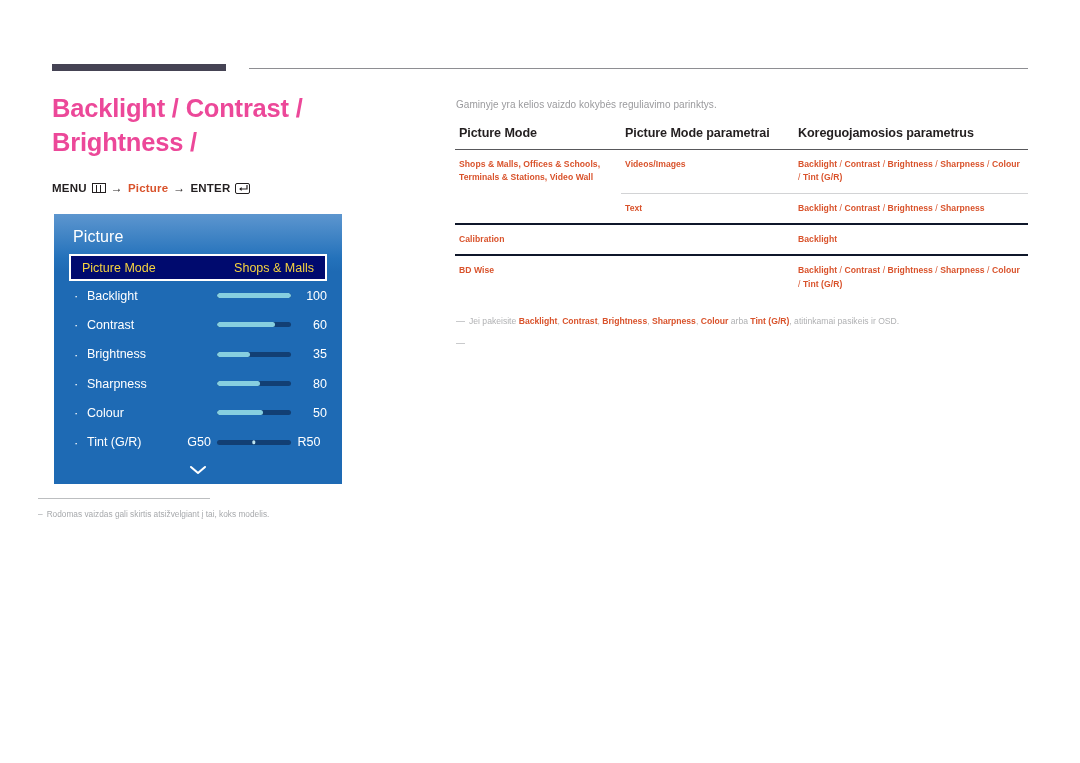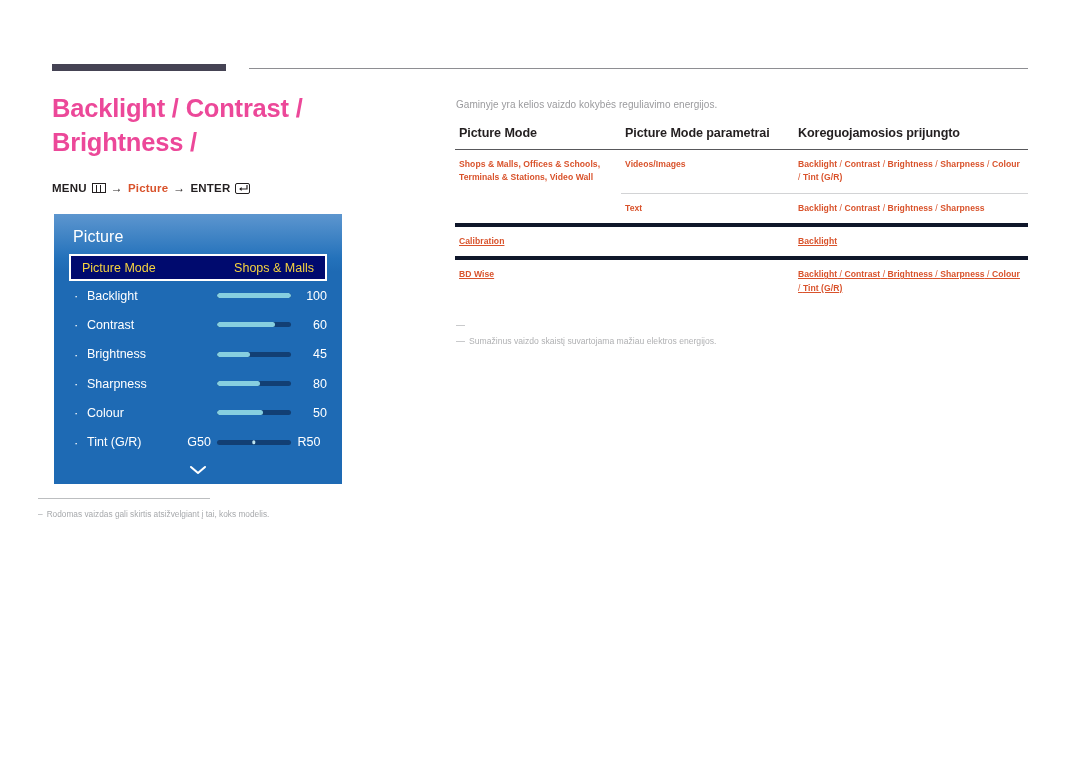--- a/index.html
+++ b/index.html
@@ -259,21 +259,21 @@
   table.spec td {
     font-size: 8.6px;
     font-weight: bold;
     color: #d9532c;
     padding: 8px 8px 8px 4px;
     vertical-align: top;
     line-height: 1.55;
     letter-spacing: 0.05px;
   }
   td.sep-top { border-top: 1px solid #d2d3d5; }
-  tr.row-divider > td { border-top: 4px solid #0f172a; text-decoration: underline; }
+  tr.row-divider > td { border-top: 2px solid #0f172a; }
   .nowrap-cell { white-space: normal; margin-left: 13px; }
   .sl { color: #d9532c; font-weight: normal; }
 
   
   .notes {
     margin-top: 16px;
     margin-left: 1px;
   }
   .note {
     font-size: 8.6px;
@@ -354,21 +354,21 @@
     </div>
 
     <div class="osd-row">
       <span class="osd-bullet">·</span>
       <span class="osd-label">Brightness</span>
       <span class="osd-slider-wrap">
         <span class="slider">
             <span id="fill2" style="width: 45%;"></span>
           </span>
       </span>
-      <span class="osd-value">45</span>
+      <span class="osd-value">35</span>
     </div>
 
     <div class="osd-row">
       <span class="osd-bullet">·</span>
       <span class="osd-label">Sharpness</span>
       <span class="osd-slider-wrap">
         <span class="slider">
             <span id="fill3" style="width: 58%;"></span>
           </span>
       </span>
@@ -403,33 +403,33 @@
     </div>
   </div>
 </div>
 
 <div class="left-caption">
   <div class="cap-rule"></div>
   <span class="dash">–</span><span>Rodomas vaizdas gali skirtis atsižvelgiant į tai, koks modelis.</span>
 </div>
 
 <div class="right-col">
-  <p class="intro">Gaminyje yra kelios vaizdo kokybės reguliavimo energijos.</p>
+  <p class="intro">Gaminyje yra kelios vaizdo kokybės reguliavimo parinktys.</p>
 
   <table class="spec">
     <colgroup>
         <col class="c1">
         <col class="c2">
         <col class="c3">
       </colgroup>
     <thead>
       <tr>
         <th>Picture Mode</th>
         <th>Picture Mode parametrai</th>
-        <th>Koreguojamosios prijungto</th>
+        <th>Koreguojamosios parametrus</th>
       </tr>
     </thead>
     <tbody>
       <tr>
         <td rowspan="2" class="nowrap-cell">Shops &amp; Malls, Offices &amp; Schools, Terminals &amp; Stations, Video Wall</td>
         <td>Videos/Images</td>
         <td><span>Backlight</span><span class="sl"> / </span><span>Contrast</span><span class="sl"> / </span><span>Brightness</span><span class="sl"> / </span><span>Sharpness</span><span class="sl"> / </span><span>Colour</span><span class="sl"> / </span><span>Tint (G/R)</span></td>
       </tr>
       <tr>
         <td class="sep-top">Text</td>
@@ -444,19 +444,19 @@
         <td>BD Wise</td>
         <td></td>
         <td><span>Backlight</span><span class="sl"> / </span><span>Contrast</span><span class="sl"> / </span><span>Brightness</span><span class="sl"> / </span><span>Sharpness</span><span class="sl"> / </span><span>Colour</span><span class="sl"> / </span><span>Tint (G/R)</span></td>
       </tr>
     </tbody>
   </table>
 
   <div class="notes">
     <div class="note">
       <span class="ndash"></span>
+      <span class="note-body">Jei pakeisite <b>Backlight</b>, <b>Contrast</b>, <b>Brightness</b>, <b>Sharpness</b>, <b>Colour</b> arba <b>Tint (G/R)</b>, atitinkamai pasikeis ir OSD.</span>
     </div>
     <div class="note">
       <span class="ndash"></span>
-      <span class="note-body">Sumažinus vaizdo skaistį suvartojama mažiau elektros energijos.</span>
     </div>
   </div>
 </div>
 
 </body></html>

